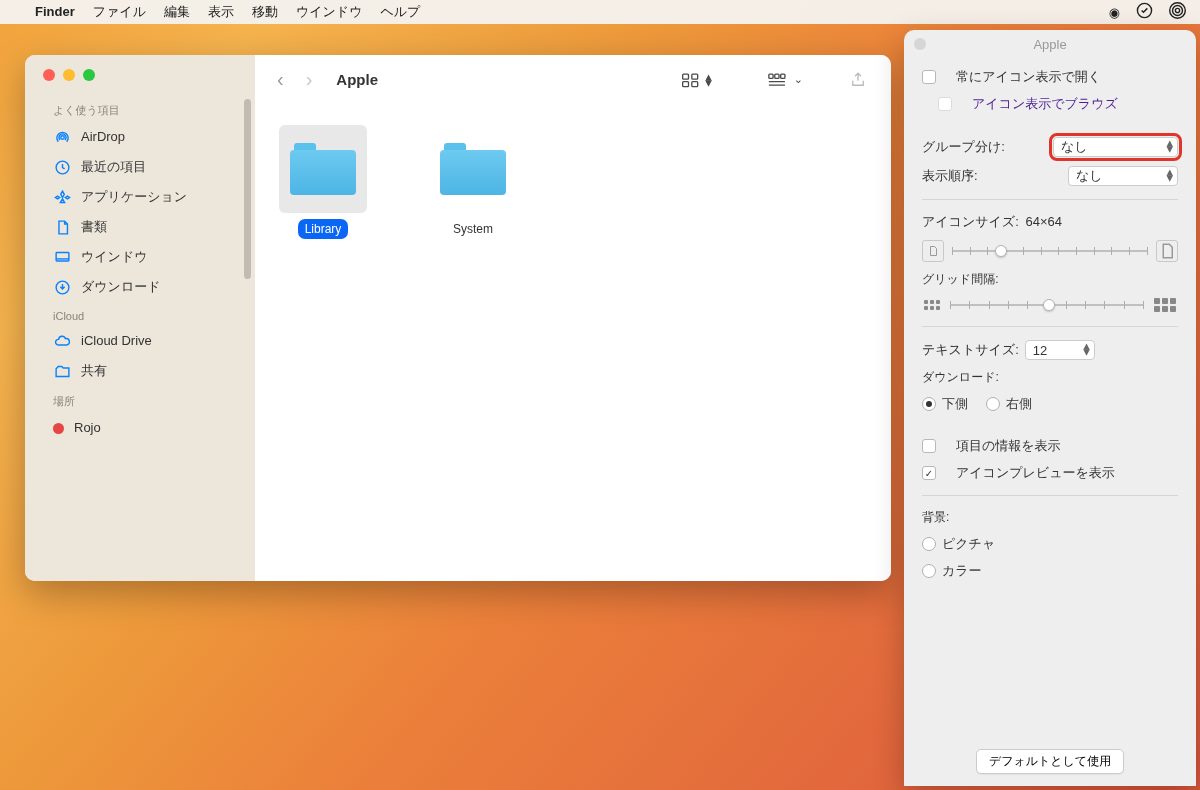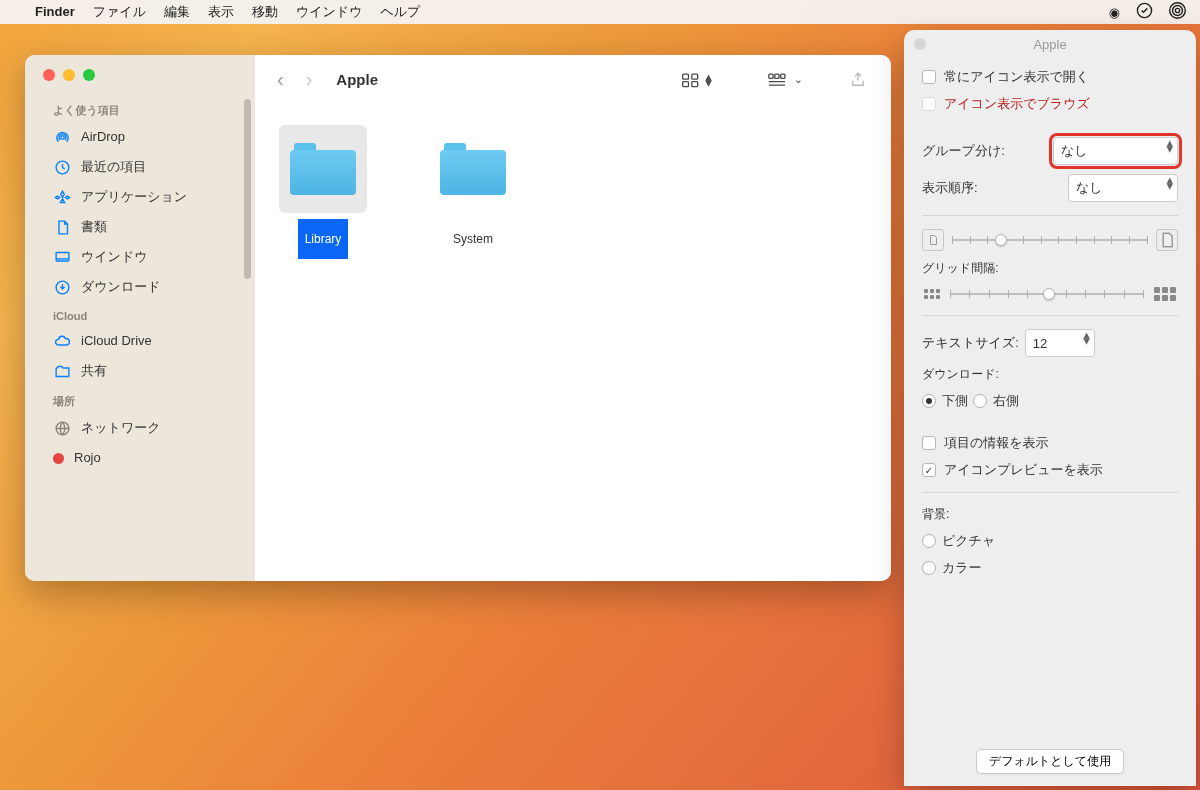--- a/index.html
+++ b/index.html
@@ -15,69 +15,69 @@
 
 .finder{position:absolute;left:25px;top:55px;width:866px;height:526px;background:#fff;border-radius:10px;box-shadow:0 12px 36px rgba(0,0,0,.28);display:flex;overflow:hidden}
 .sidebar{width:230px;background:#ece6db;display:flex;flex-direction:column;padding-top:14px;overflow:hidden}
 .traffic{display:flex;gap:8px;padding-left:18px;padding-bottom:14px}
 .traffic span{width:12px;height:12px;border-radius:50%}
 .traffic .r{background:#ff5f57}
 .traffic .y{background:#febc2e}
 .traffic .g{background:#28c840}
 .sb-scroll{flex:1;overflow:hidden;position:relative}
 .sb-scroll::after{content:"";position:absolute;right:4px;top:4px;width:7px;height:180px;background:rgba(0,0,0,.18);border-radius:4px}
-.sb-head{color:#8a8478;font-size:11px;font-weight:700;padding:8px 0 4px 28px}
+.sb-head{color:#8a8478;font-size:11px;font-weight:400;padding:8px 0 4px 28px}
 .sb-item{display:flex;align-items:center;gap:10px;padding:4px 10px 4px 28px;color:#333;line-height:22px}
 .sb-icon{width:18px;height:18px;display:flex;align-items:center;justify-content:center;color:#0a82ff}
 .sb-icon svg{width:17px;height:17px}
 .tag-dot{width:11px;height:11px;border-radius:50%;background:#e64545}
 .main{flex:1;display:flex;flex-direction:column;background:#fff}
 .toolbar{height:50px;display:flex;align-items:center;padding:0 18px;gap:14px;color:#4a4a4a;border-bottom:1px solid transparent}
 .nav-chevron{font-size:20px;color:#9a9a9a;padding:0 4px}
 .crumb{font-size:15px;font-weight:600;color:#333;padding-left:6px}
 .toolbar .grow{flex:1}
 .view-group{display:flex;align-items:center;gap:4px;color:#4a4a4a;font-size:15px;padding:0 6px}
 .file-area{flex:1;padding:20px 18px;display:flex;gap:50px;align-items:flex-start}
 .folder{display:flex;flex-direction:column;align-items:center;width:100px;gap:6px}
 .folder .fbox{width:88px;height:88px;display:flex;align-items:center;justify-content:center;border-radius:6px}
 .folder.sel .fbox{background:#e8e8e8}
 .folder-icon{width:66px;height:52px;position:relative}
 .folder-icon::before{content:"";position:absolute;top:0;left:4px;width:22px;height:10px;background:#5ac0ec;border-radius:3px 3px 0 0}
 .folder-icon::after{content:"";position:absolute;top:7px;left:0;right:0;bottom:0;background:linear-gradient(#6dcaf0,#4db5e5);border-radius:4px}
-.folder .flabel{font-size:12px;color:#333;padding:13px 7px;border-radius:0}
+.folder .flabel{font-size:12px;color:#333;padding:3px 7px;border-radius:7px}
 .folder.sel .flabel{background:#0a66f5;color:#fff}
 
 .opts{position:absolute;right:4px;top:30px;width:292px;height:756px;background:#eeeeee;border-radius:10px 10px 0 0;box-shadow:0 10px 30px rgba(0,0,0,.25);display:flex;flex-direction:column}
 .opts-title{height:28px;display:flex;align-items:center;justify-content:center;position:relative;color:#999;font-size:12px;font-weight:500}
 .opts-title .close{position:absolute;left:10px;top:8px;width:12px;height:12px;border-radius:50%;background:#d6d6d6}
 .opts-body{flex:1;padding:10px 18px;display:flex;flex-direction:column;gap:9px;color:#333}
-.chk-row{display:flex;align-items:center;gap:8px}
+.chk-row{display:flex;align-items:center;gap:20px}
 .chkbox{width:14px;height:14px;border:1px solid #b8b8b8;border-radius:3px;background:#fff;display:flex;align-items:center;justify-content:center;font-size:10px;color:#333}
-.chk-row.disabled{color:#b91c1c;}
+.chk-row.disabled{color:#4c1d95;margin-left:16px}
 .chk-row.disabled .chkbox{border-color:#ddd}
 .field-row{display:flex;align-items:center;gap:6px}
 .field-row .lbl{white-space:nowrap}
-.select{flex:1;height:28px;background:#fff;border:1px solid #ccc;border-radius:4px;padding:0 18px 0 7px;font-size:12px;position:relative;display:flex;align-items:center}
+.select{flex:1;height:20px;background:#fff;border:1px solid #ccc;border-radius:4px;padding:0 18px 0 7px;font-size:12px;position:relative;display:flex;align-items:center}
 .select .updown{position:absolute;right:4px;top:2px;font-size:9px;color:#666;display:flex;flex-direction:column;line-height:6px}
 .select.highlighted{outline:3px solid #e1352b;outline-offset:1px}
 .divider{height:1px;background:#d5d5d5;margin:4px 0}
 .slider-row{display:flex;align-items:center;gap:8px}
 .slider-icon{width:22px;height:22px;border:1px solid #c8c8c8;border-radius:3px;display:flex;align-items:center;justify-content:center;color:#999}
 .slider-icon.big svg{width:18px;height:18px}
 .slider-icon.small svg{width:12px;height:12px}
 .slider{flex:1;height:16px;position:relative}
 .slider .track{position:absolute;left:0;right:0;top:7px;height:2px;background:linear-gradient(90deg,#c0c0c0,#c0c0c0)}
 .slider .ticks{position:absolute;left:0;right:0;top:4px;display:flex;justify-content:space-between}
 .slider .ticks span{width:1px;height:8px;background:#aeaeae}
 .slider .thumb{position:absolute;top:2px;width:12px;height:12px;background:#fff;border:1px solid #b4b4b4;border-radius:50%;box-shadow:0 1px 2px rgba(0,0,0,.2)}
 .sec-label{font-size:12px;color:#333}
 .radio-row{display:flex;align-items:center;gap:6px}
 .radio{width:14px;height:14px;border:1px solid #b0b0b0;border-radius:50%;background:#fff;position:relative}
 .radio.on::after{content:"";position:absolute;left:3px;top:3px;width:6px;height:6px;border-radius:50%;background:#333}
-.radios-h{display:flex;gap:5px}
+.radios-h{display:flex;gap:18px}
 .opts-footer{padding:12px;display:flex;justify-content:center}
 .defaults-btn{background:#fff;border:1px solid #ccc;border-radius:5px;padding:3px 12px;font-size:12px;box-shadow:0 1px 1px rgba(0,0,0,.05)}
 .grid-icon{display:flex;flex-wrap:wrap;width:22px;gap:2px;align-content:center;justify-content:center}
 .grid-icon span{width:4px;height:4px;background:#888;border-radius:1px}
 .grid-icon.big span{width:6px;height:6px}
 </style>
 </head>
 <body>
 
 <div class="menubar">
@@ -184,29 +184,20 @@
       <div class="sb-item">
         <span class="sb-icon">
             <svg viewBox="0 0 24 24" fill="none" stroke="currentColor" stroke-width="2">
               <path d="M3 8l3-3h5l2 2h8v12H3z"></path>
             </svg>
           </span>
         <span>共有</span>
       </div>
 
       <div class="sb-head">場所</div>
-      <div class="sb-item">
-        <span class="sb-icon" style="color:#8a8478">
-            <svg viewBox="0 0 24 24" fill="none" stroke="currentColor" stroke-width="2">
-              <circle cx="12" cy="12" r="9"></circle>
-              <path d="M3 12h18M12 3a14 14 0 0 1 0 18M12 3a14 14 0 0 0 0 18"></path>
-            </svg>
-          </span>
-        <span>ネットワーク</span>
-      </div>
 
       <div class="sb-item">
         <span class="tag-dot"></span>
         <span>Rojo</span>
       </div>
     </div>
   </div>
 
   <div class="main">
     <div class="toolbar">
@@ -294,20 +285,24 @@
         <span>なし</span>
         <span class="updown">
             <span>▴</span>
             <span>▾</span>
           </span>
       </div>
     </div>
 
     <div class="divider"></div>
 
+    <div class="sec-label">
+      <span>アイコンサイズ:</span>
+      &nbsp;<span>64×64</span>
+    </div>
     <div class="slider-row">
       <span class="slider-icon small">
           <svg viewBox="0 0 24 24" fill="none" stroke="currentColor" stroke-width="2">
             <path d="M7 3h8l4 4v14H7z"></path>
           </svg>
         </span>
       <div class="slider">
         <div class="track"></div>
         <div class="ticks">
             <span></span>

